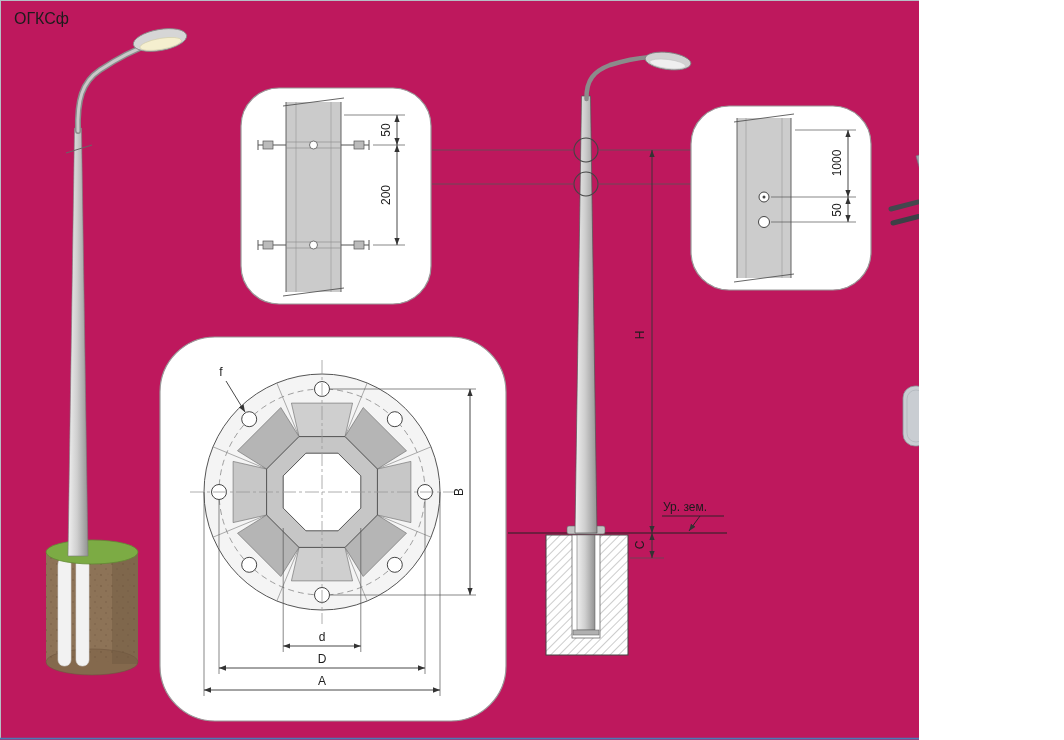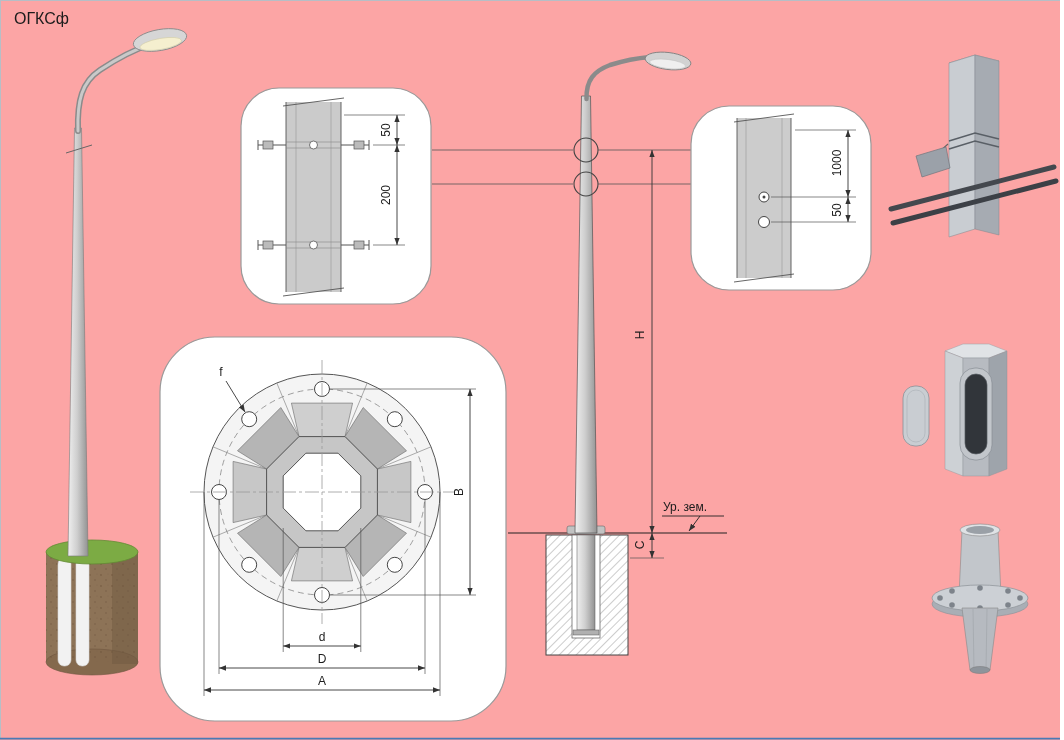--- a/index.html
+++ b/index.html
@@ -1,16 +1,16 @@
 <!DOCTYPE html>
 <html><head>
 <meta charset="utf-8">
 <style>
   html,body{margin:0;padding:0;background:#fff;}
-  .stage{position:relative;width:1060px;height:740px;background:#fca5a5;overflow:hidden;
+  .stage{position:relative;width:919px;height:740px;background:#be185d;overflow:hidden;
          font-family:"Liberation Sans", sans-serif;}
   svg{display:block;}
   text{font-family:"Liberation Sans", sans-serif;fill:#1c1c1c;}
   .dim{font-size:12px;}
   .ttl{font-size:16px;font-weight:500;}
 </style>
 </head>
 <body>
 
 <div class="stage">

